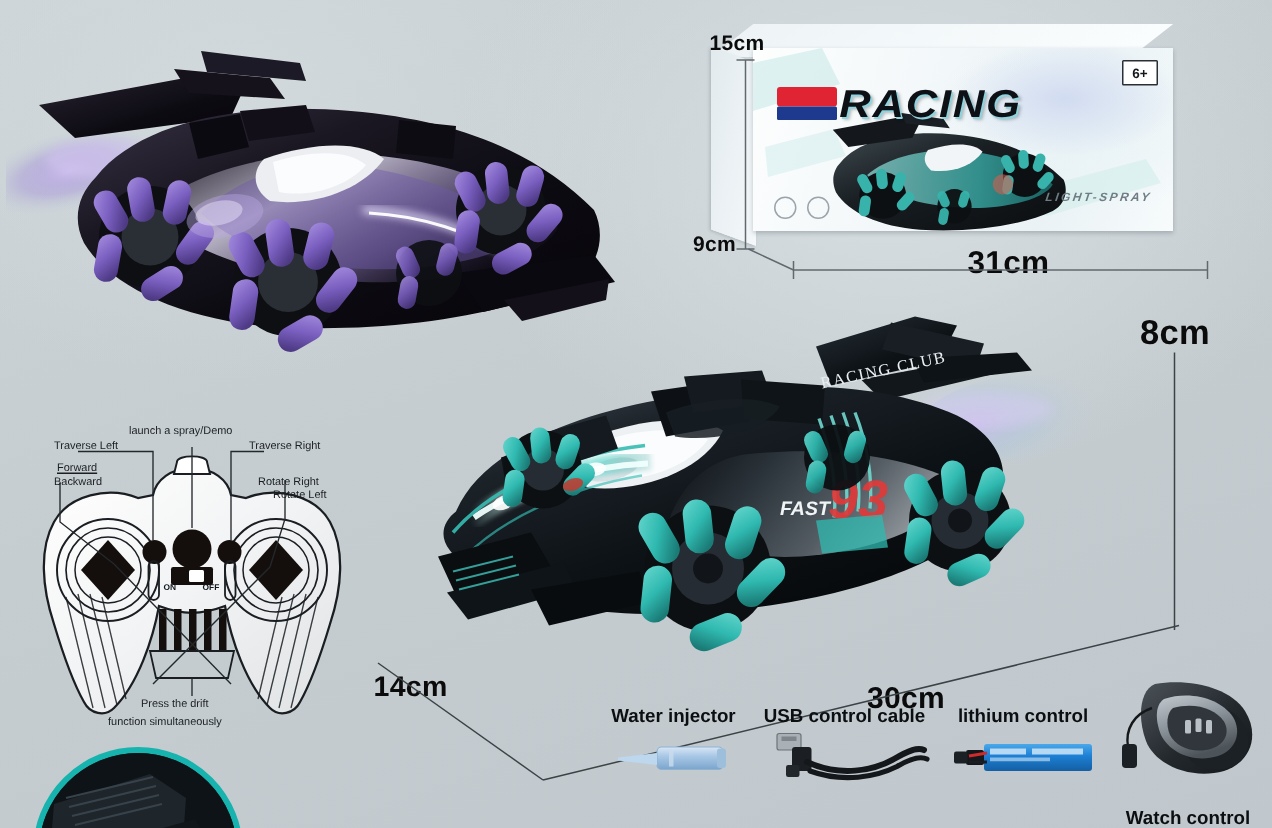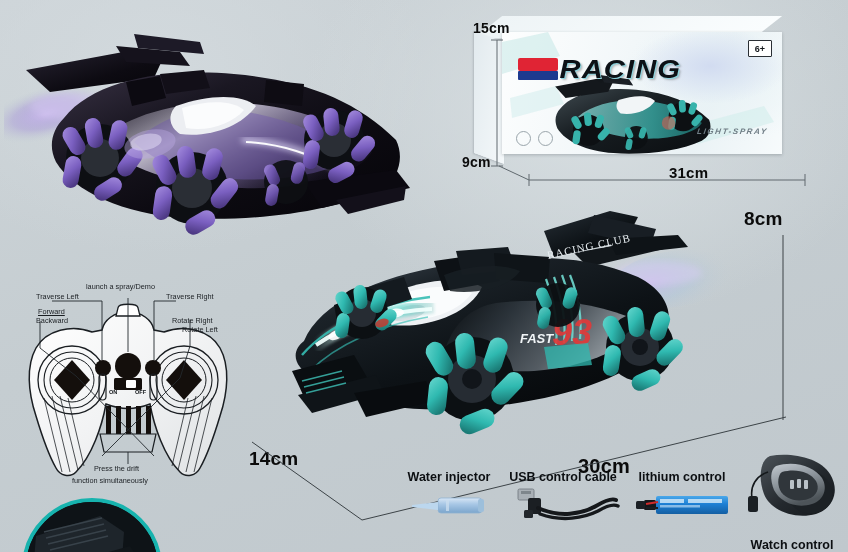--- a/index.html
+++ b/index.html
@@ -288,21 +288,21 @@
 
       <div class="icon-row">
         <span></span>
         <span></span>
       </div>
     </div>
   </div>
 
   <div class="lbl" style="left:473px;top:20px;font-size:14px;">15cm</div>
   <div class="lbl" style="left:462px;top:154px;font-size:14px;">9cm</div>
-  <div class="lbl" style="left:645px;top:164px;font-size:15px;margin-left:24px;">31cm</div>
+  <div class="lbl" style="left:645px;top:164px;font-size:21px;">31cm</div>
 
   <svg style="position:absolute;left:455px;top:18px;" width="400" height="180">
     <line x1="42" y1="22" x2="42" y2="148" stroke="#60696e" stroke-width="1"></line>
     <line x1="36" y1="22" x2="48" y2="22" stroke="#60696e" stroke-width="1"></line>
     <line x1="36" y1="148" x2="48" y2="148" stroke="#60696e" stroke-width="1"></line>
     <line x1="44" y1="148" x2="74" y2="162" stroke="#60696e" stroke-width="1"></line>
     <line x1="74" y1="162" x2="350" y2="162" stroke="#60696e" stroke-width="1"></line>
     <line x1="74" y1="156" x2="74" y2="168" stroke="#60696e" stroke-width="1"></line>
     <line x1="350" y1="156" x2="350" y2="168" stroke="#60696e" stroke-width="1"></line>
   </svg>
@@ -458,21 +458,21 @@
           <rect x="306" y="92" width="12" height="22" rx="6" transform="rotate(16 312 103)"></rect>
         </g>
       </g>
 
       <ellipse cx="124" cy="128" rx="7" ry="4" fill="#c4392f" opacity=".85" transform="rotate(-18 124 128)"></ellipse>
     </svg>
   </div>
 
   <div class="lbl" style="left:249px;top:448px;font-size:19px;">14cm</div>
   <div class="lbl" style="left:578px;top:455px;font-size:20px;">30cm</div>
-  <div class="lbl" style="left:744px;top:208px;font-size:19px;">8cm</div>
+  <div class="lbl" style="left:760px;top:208px;font-size:23px;">8cm</div>
 
   <svg style="position:absolute;left:230px;top:195px;" width="618" height="345">
 
     <line x1="553" y1="40" x2="553" y2="225" stroke="#3c4347" stroke-width="1"></line>
 
     <line x1="22" y1="247" x2="132" y2="325" stroke="#3c4347" stroke-width="1"></line>
 
     <line x1="132" y1="325" x2="556" y2="222" stroke="#3c4347" stroke-width="1"></line>
   </svg>
 

